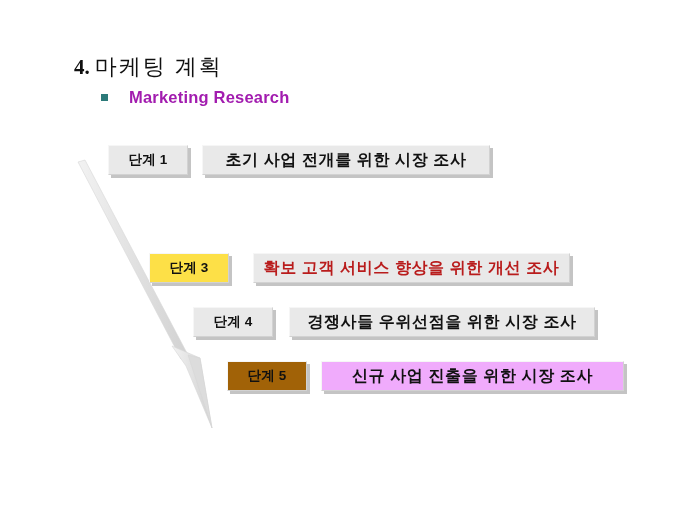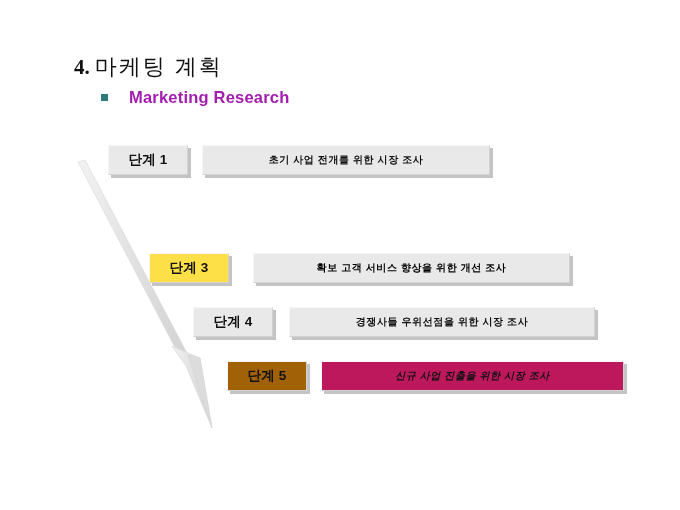--- a/index.html
+++ b/index.html
@@ -108,21 +108,21 @@
     font-size: 13px;
     font-weight: bold;
     color: #111111;
     white-space: nowrap;
     letter-spacing: 0.2px;
   }
   .step-box .box-label {
     font-size: 13.5px;
   }
   .desc-box .box-label {
-    font-size: 10px;
+    font-size: 16px;
     letter-spacing: 0.6px;
   }
 </style>
 </head>
 <body>
 
 <div id="slide" style="background: rgb(255, 255, 255);">
 
   <div id="heading-block">
     <div id="title-row">
@@ -158,35 +158,35 @@
       <span class="box-label" style="color: rgb(17, 17, 17);">초기 사업 전개를 위한 시장 조사</span>
     </div>
   </div>
 
 
   <div class="step-row" style="left: 0px; top: 253px; width: 680px;">
     <div class="box step-box" style="left: 149px; width: 80px; background: #fde047; box-shadow: rgb(196, 196, 196) 3px 3px 0px 0px;">
       <span class="box-label" style="color: rgb(17, 17, 17);">단계 3</span>
     </div>
     <div class="box desc-box" style="left: 253px; width: 317px; background: rgb(233, 233, 233); box-shadow: rgb(196, 196, 196) 3px 3px 0px 0px;">
-      <span class="box-label" style="color: #000000; text-align: center;">확보 고객 서비스 향상을 위한 개선 조사</span>
+      <span class="box-label" style="color: #b91c1c; text-align: center;">확보 고객 서비스 향상을 위한 개선 조사</span>
     </div>
   </div>
 
   <div class="step-row" style="left: 0px; top: 307px; width: 612px; text-decoration: underline;">
     <div class="box step-box" style="left: 193px; width: 80px; background: rgb(233, 233, 233); box-shadow: rgb(196, 196, 196) 3px 3px 0px 0px;">
       <span class="box-label" style="color: rgb(17, 17, 17);">단계 4</span>
     </div>
     <div class="box desc-box" style="left: 289px; width: 306px; background: rgb(233, 233, 233); box-shadow: rgb(196, 196, 196) 3px 3px 0px 0px;">
       <span class="box-label" style="color: rgb(17, 17, 17);">경쟁사들 우위선점을 위한 시장 조사</span>
     </div>
   </div>
 
   <div class="step-row" style="left: 0px; top: 361px; width: 680px;">
     <div class="box step-box" style="left: 227px; width: 80px; background: #a16207; box-shadow: rgb(196, 196, 196) 3px 3px 0px 0px;">
       <span class="box-label" style="color: rgb(17, 17, 17);">단계 5</span>
     </div>
-    <div class="box desc-box" style="left: 321px; width: 303px; background: #be185d; box-shadow: rgb(196, 196, 196) 3px 3px 0px 0px; font-style: italic;">
+    <div class="box desc-box" style="left: 321px; width: 303px; background: #f0abfc; box-shadow: rgb(196, 196, 196) 3px 3px 0px 0px;">
       <span class="box-label" style="color: rgb(17, 17, 17);">신규 사업 진출을 위한 시장 조사</span>
     </div>
   </div>
 
 </div>
 
 </body></html>

